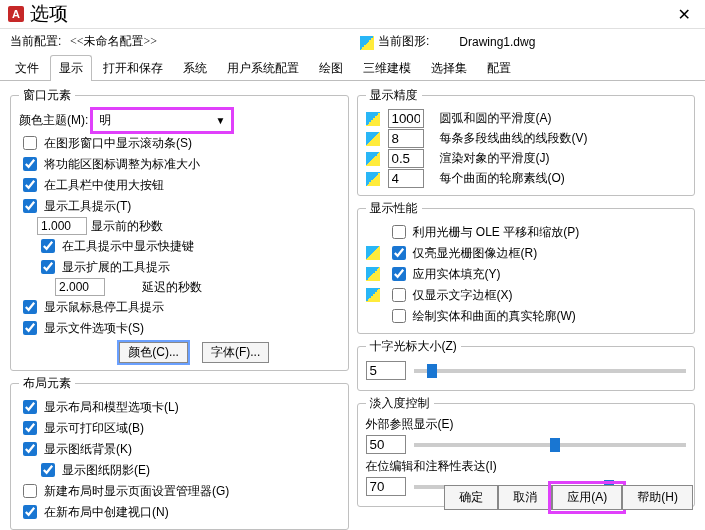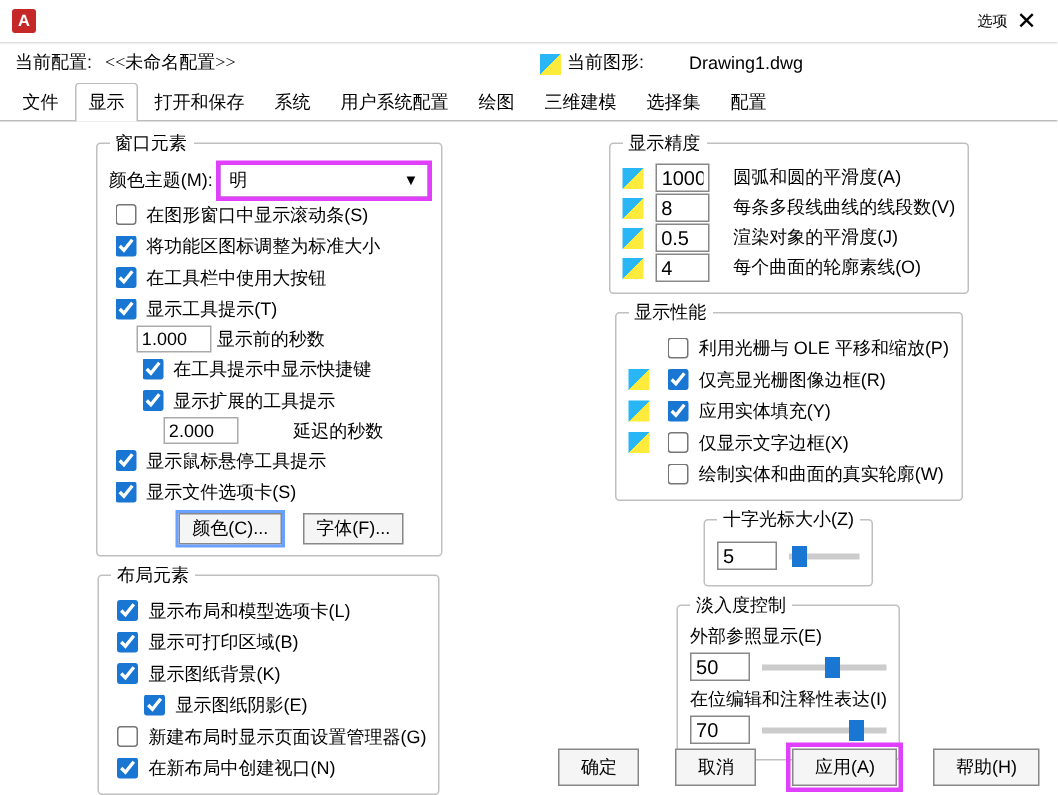--- a/index.html
+++ b/index.html
@@ -1,46 +1,46 @@
 <!DOCTYPE html>
 <html><head>
 <meta charset="utf-8">
 <style>
   * { box-sizing: border-box; }
   body { margin:0; font-family:"Microsoft YaHei","SimSun",Arial,sans-serif; font-size:12px; background:#fff; color:#000; width:705px; height:530px; overflow:hidden; position:relative; }
   .titlebar { display:flex; align-items:center; padding:4px 8px; height:28px; }
   .app-ico { width:16px; height:16px; background:#c62828; border-radius:2px; display:inline-flex; align-items:center; justify-content:center; color:#fff; font-weight:bold; font-size:11px; margin-right:6px;}
-  .title { font-size:10px; flex:1;text-align:right; }
+  .title { font-size:19px; flex:1; }
   .close { font-size:16px; padding:0 6px; cursor:pointer;}
   .hdr { display:flex; align-items:center; padding:4px 10px; border-top:1px solid #e0e0e0;}
   .hdr .lbl { width:60px;}
   .hdr .val { width:240px;font-family:Liberation Serif, serif;}
   .dwg-ico { display:inline-block; width:14px; height:14px; background:linear-gradient(135deg,#29b6f6 50%,#ffeb3b 50%); margin:0 4px -2px 0;}
   .tabs { display:flex; border-bottom:1px solid #bdbdbd; padding:0 6px; gap:2px;}
   .tab { padding:4px 8px; cursor:pointer; border:1px solid transparent; border-bottom:none; position:relative; top:1px;}
   .tab.active { border-color:#bdbdbd; background:#fff; border-radius:3px 3px 0 0;}
   .body { display:flex; padding:6px 10px 40px 10px; gap:8px;}
-  .col { flex:1; display:flex; flex-direction:column; gap:4px;align-items:center;}
+  .col { flex:1; display:flex; flex-direction:column; gap:4px;}
   fieldset { border:1px solid #c0c0c0; border-radius:3px; padding:4px 8px 6px 8px; margin:0;}
   legend { padding:0 4px; font-size:12px;}
   .row { display:flex; align-items:center; gap:4px; margin:1px 0; min-height:18px;}
   .cb { width:14px; height:14px; accent-color:#1976d2;}
   .indent1 { padding-left:18px;}
   .indent2 { padding-left:36px;gap:37px;}
   .num { width:50px; border:1px solid #aaa; padding:1px 3px; font-size:12px;}
   .btn-sm { border:1px solid #888; background:#f5f5f5; padding:1px 8px; font-size:12px; cursor:pointer;}
   .combo { display:flex; align-items:center; border:1px solid #888; padding:2px 6px; width:140px; justify-content:space-between; background:#fff; cursor:pointer;}
   .hl-combo { outline:3px solid #e040fb; outline-offset:-1px;}
   .pico { display:inline-block; width:14px; height:14px; background:linear-gradient(135deg,#29b6f6 50%,#ffeb3b 50%); margin-right:4px; flex-shrink:0;}
   .tinput { width:36px; border:1px solid #888; padding:1px 3px; background:#fff;}
   .slider-row { display:flex; align-items:center; gap:8px; margin:2px 0 4px 0;}
   .slider-val { width:40px; border:1px solid #888; padding:1px 3px;}
   .track { flex:1; height:4px; background:#ccc; position:relative;}
   .thumb { position:absolute; top:-5px; width:10px; height:14px; background:#1976d2;}
-  .footer { position:absolute; bottom:6px; right:12px; display:flex; gap:24px;margin-top:38px;}
+  .footer { position:absolute; bottom:20px; right:12px; display:flex; gap:0;margin-top:38px;}
   .btn { border:1px solid #888; background:#f5f5f5; padding:3px 14px; font-size:12px; cursor:pointer;}
   .btn.hl { outline:3px solid #e040fb; outline-offset:1px;}
   .chev { font-size:10px;}
   .colorbtn-hl { outline:2px solid #6aa0ff; outline-offset:0;margin-left:30px;}
 </style>
 </head>
 <body>
 
 <div class="titlebar">
   <span class="app-ico">A</span>

